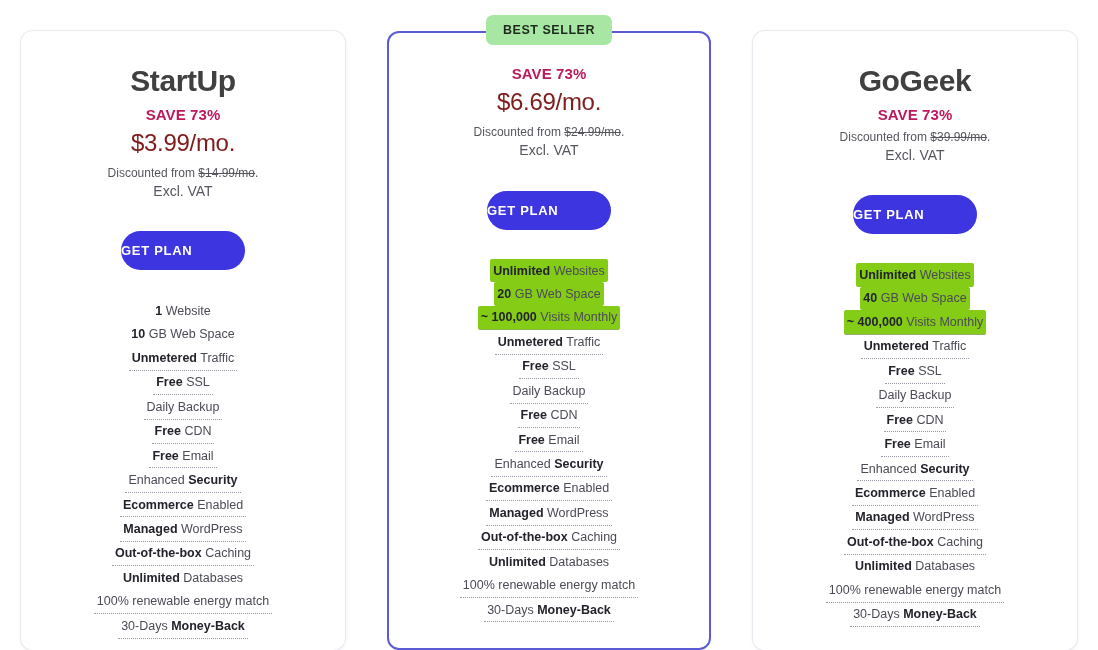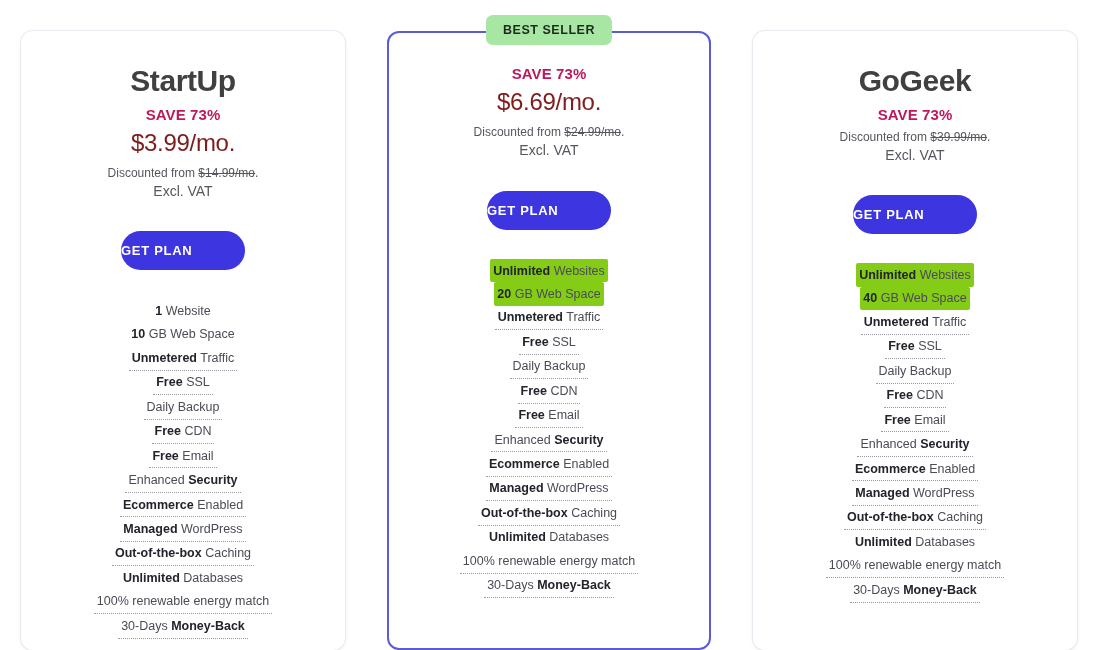--- a/index.html
+++ b/index.html
@@ -182,20 +182,21 @@
     <div class="plan-card featured">
       <div class="best-seller-badge">BEST SELLER</div>
       <div class="plan-save">SAVE 73%</div>
       <div class="plan-price">$6.69/mo.</div>
       <div class="plan-discount"><span>Discounted from </span><span class="strike">$24.99/mo</span><span>.</span></div>
       <div class="plan-vat">Excl. VAT</div>
       <button class="get-plan-button">GET PLAN</button>
       <ul class="feature-list">
         <li class="feature-item highlight"><span class="strong">Unlimited</span> <span class="light">Websites</span></li>
         <li class="feature-item highlight"><span class="strong">20</span> <span class="light">GB Web Space</span></li>
+        <li class="feature-item dotted highlight"><span class="strong">~ 100,000</span> <span class="light">Visits Monthly</span></li>
         <li class="feature-item dotted"><span class="strong">Unmetered</span> <span class="light">Traffic</span></li>
         <li class="feature-item dotted"><span class="strong">Free</span> <span class="light">SSL</span></li>
         <li class="feature-item dotted"><span class="light">Daily Backup</span></li>
         <li class="feature-item dotted"><span class="strong">Free</span> <span class="light">CDN</span></li>
         <li class="feature-item dotted"><span class="strong">Free</span> <span class="light">Email</span></li>
         <li class="feature-item dotted"><span class="light">Enhanced</span> <span class="strong">Security</span></li>
         <li class="feature-item dotted"><span class="strong">Ecommerce</span> <span class="light">Enabled</span></li>
         <li class="feature-item dotted"><span class="strong">Managed</span> <span class="light">WordPress</span></li>
         <li class="feature-item dotted"><span class="strong">Out-of-the-box</span> <span class="light">Caching</span></li>
         <li class="feature-item"><span class="strong">Unlimited</span> <span class="light">Databases</span></li>
@@ -206,20 +207,21 @@
     </div>
     <div class="plan-card plain">
       <div class="plan-title">GoGeek</div>
       <div class="plan-save">SAVE 73%</div>
       <div class="plan-discount"><span>Discounted from </span><span class="strike">$39.99/mo</span><span>.</span></div>
       <div class="plan-vat">Excl. VAT</div>
       <button class="get-plan-button">GET PLAN</button>
       <ul class="feature-list">
         <li class="feature-item highlight"><span class="strong">Unlimited</span> <span class="light">Websites</span></li>
         <li class="feature-item highlight"><span class="strong">40</span> <span class="light">GB Web Space</span></li>
+        <li class="feature-item dotted highlight"><span class="strong">~ 400,000</span> <span class="light">Visits Monthly</span></li>
         <li class="feature-item dotted"><span class="strong">Unmetered</span> <span class="light">Traffic</span></li>
         <li class="feature-item dotted"><span class="strong">Free</span> <span class="light">SSL</span></li>
         <li class="feature-item dotted"><span class="light">Daily Backup</span></li>
         <li class="feature-item dotted"><span class="strong">Free</span> <span class="light">CDN</span></li>
         <li class="feature-item dotted"><span class="strong">Free</span> <span class="light">Email</span></li>
         <li class="feature-item dotted"><span class="light">Enhanced</span> <span class="strong">Security</span></li>
         <li class="feature-item dotted"><span class="strong">Ecommerce</span> <span class="light">Enabled</span></li>
         <li class="feature-item dotted"><span class="strong">Managed</span> <span class="light">WordPress</span></li>
         <li class="feature-item dotted"><span class="strong">Out-of-the-box</span> <span class="light">Caching</span></li>
         <li class="feature-item"><span class="strong">Unlimited</span> <span class="light">Databases</span></li>

